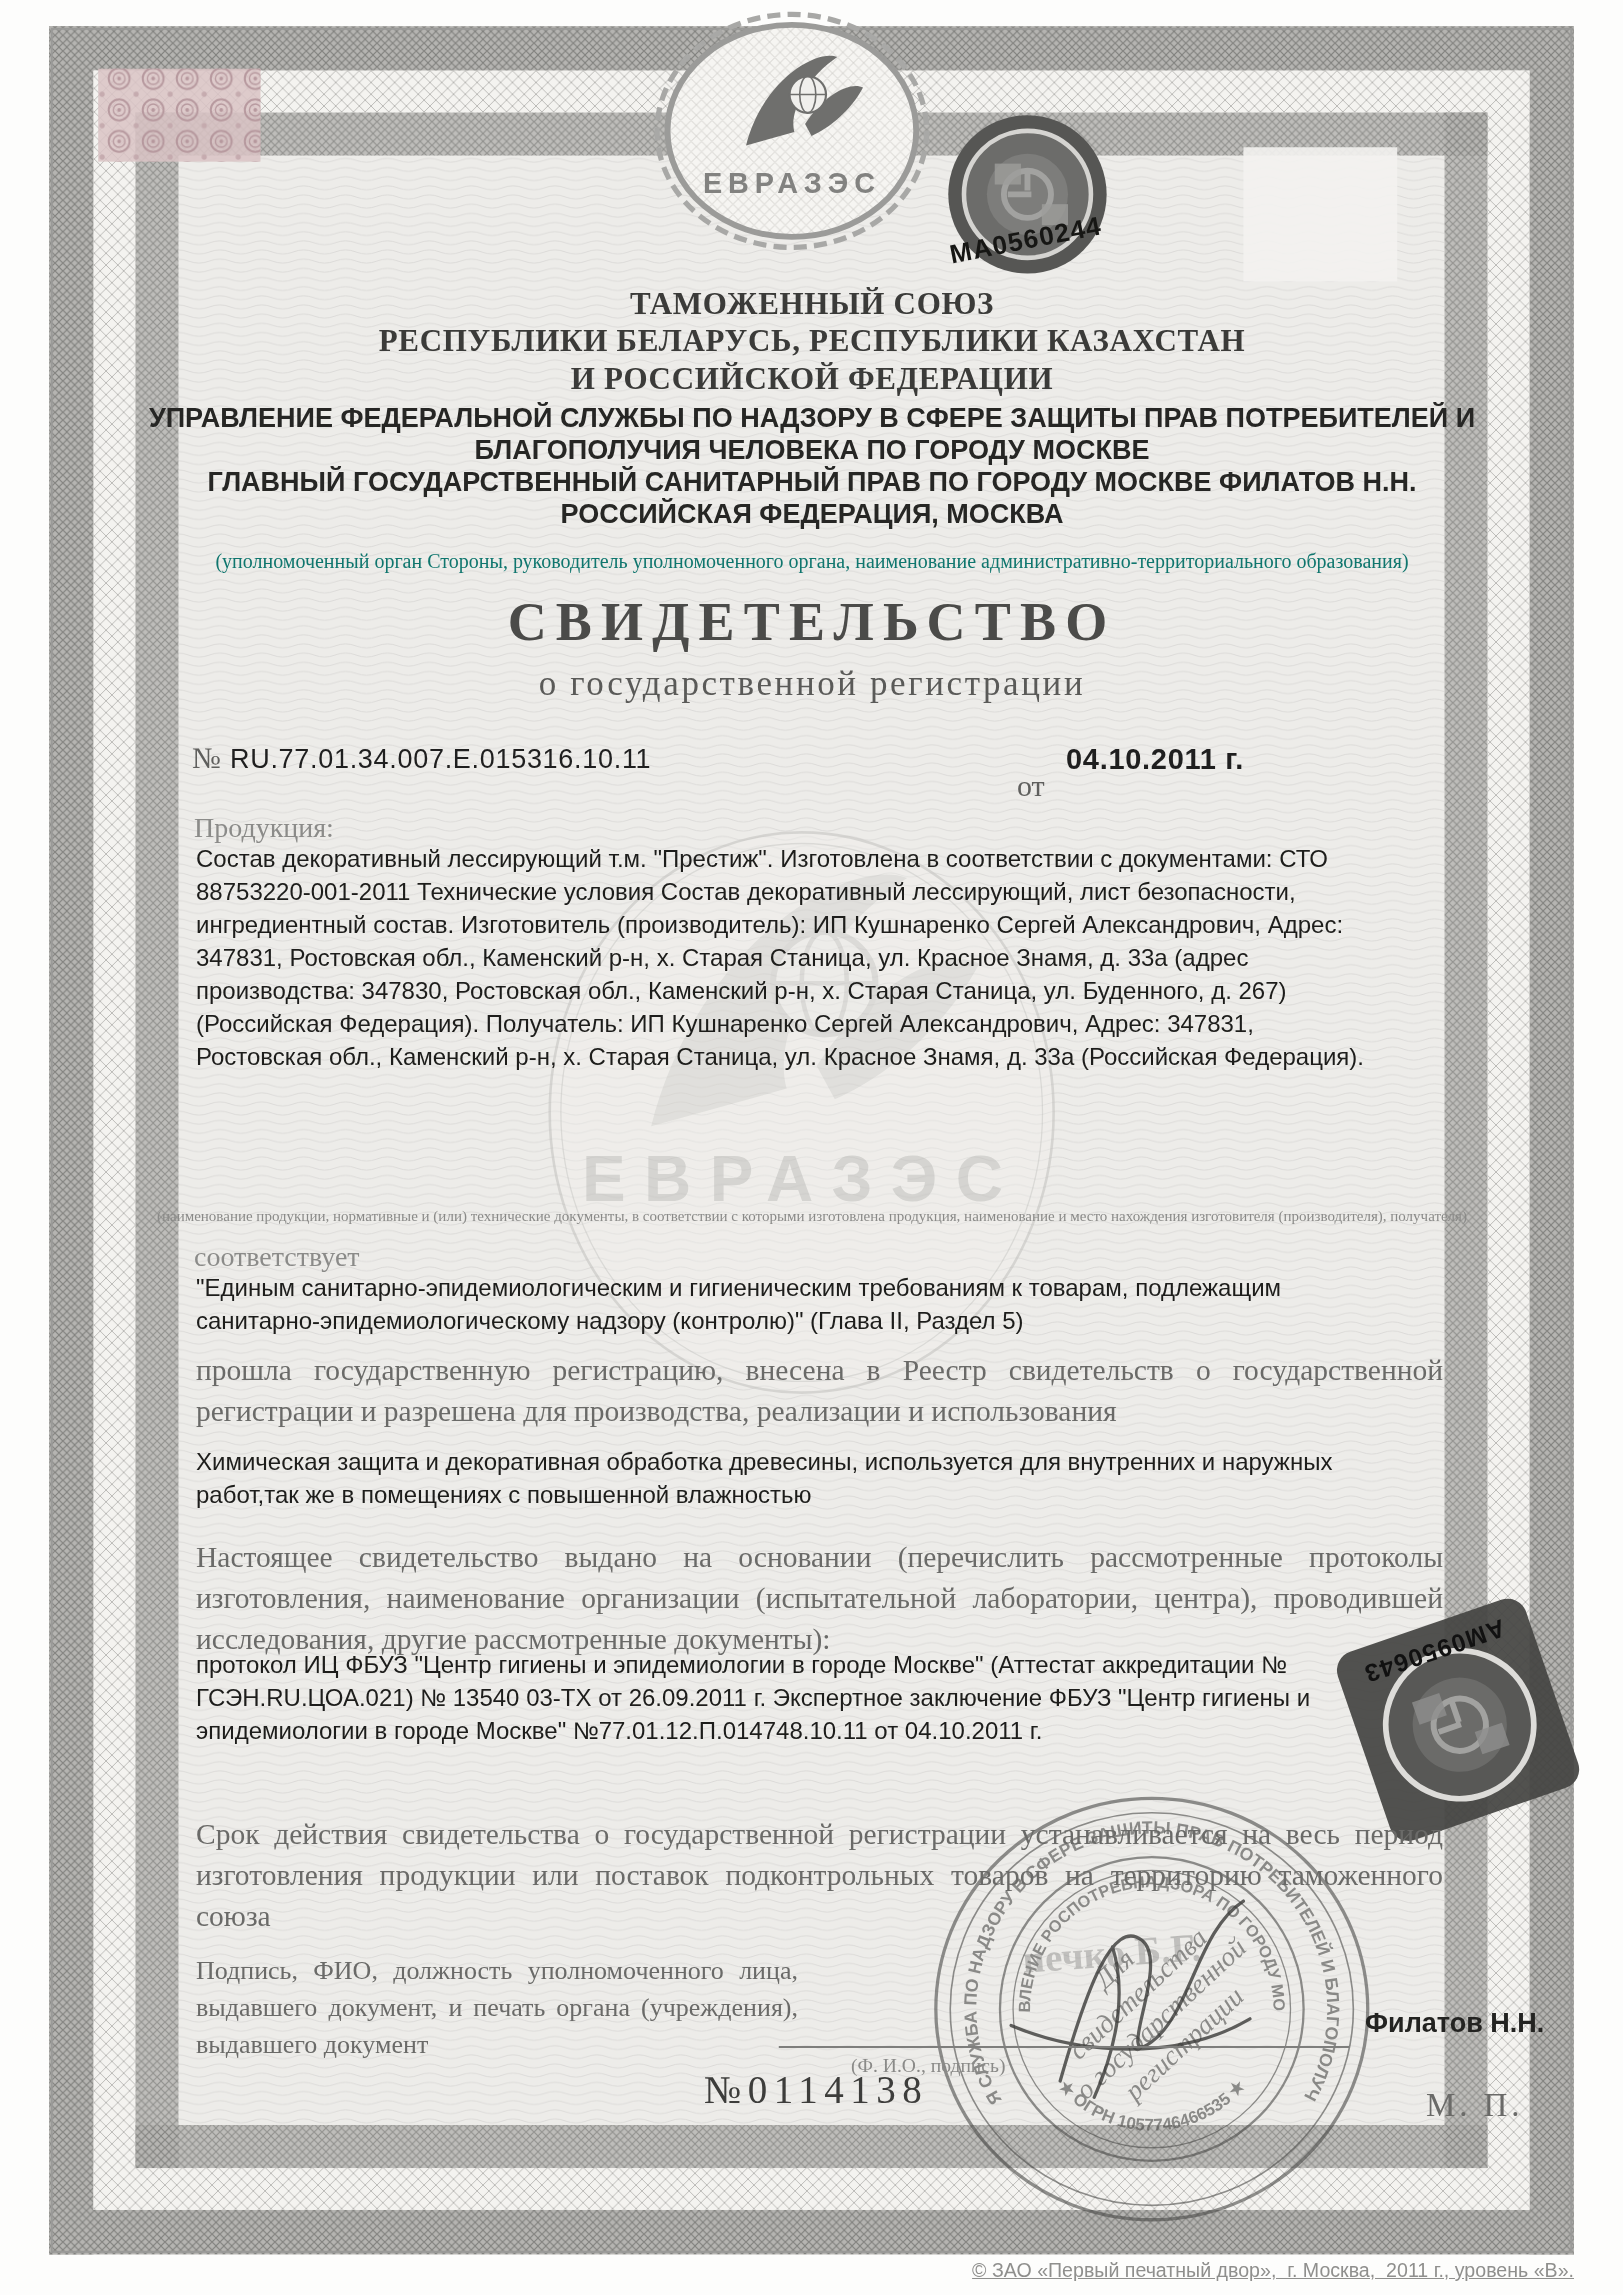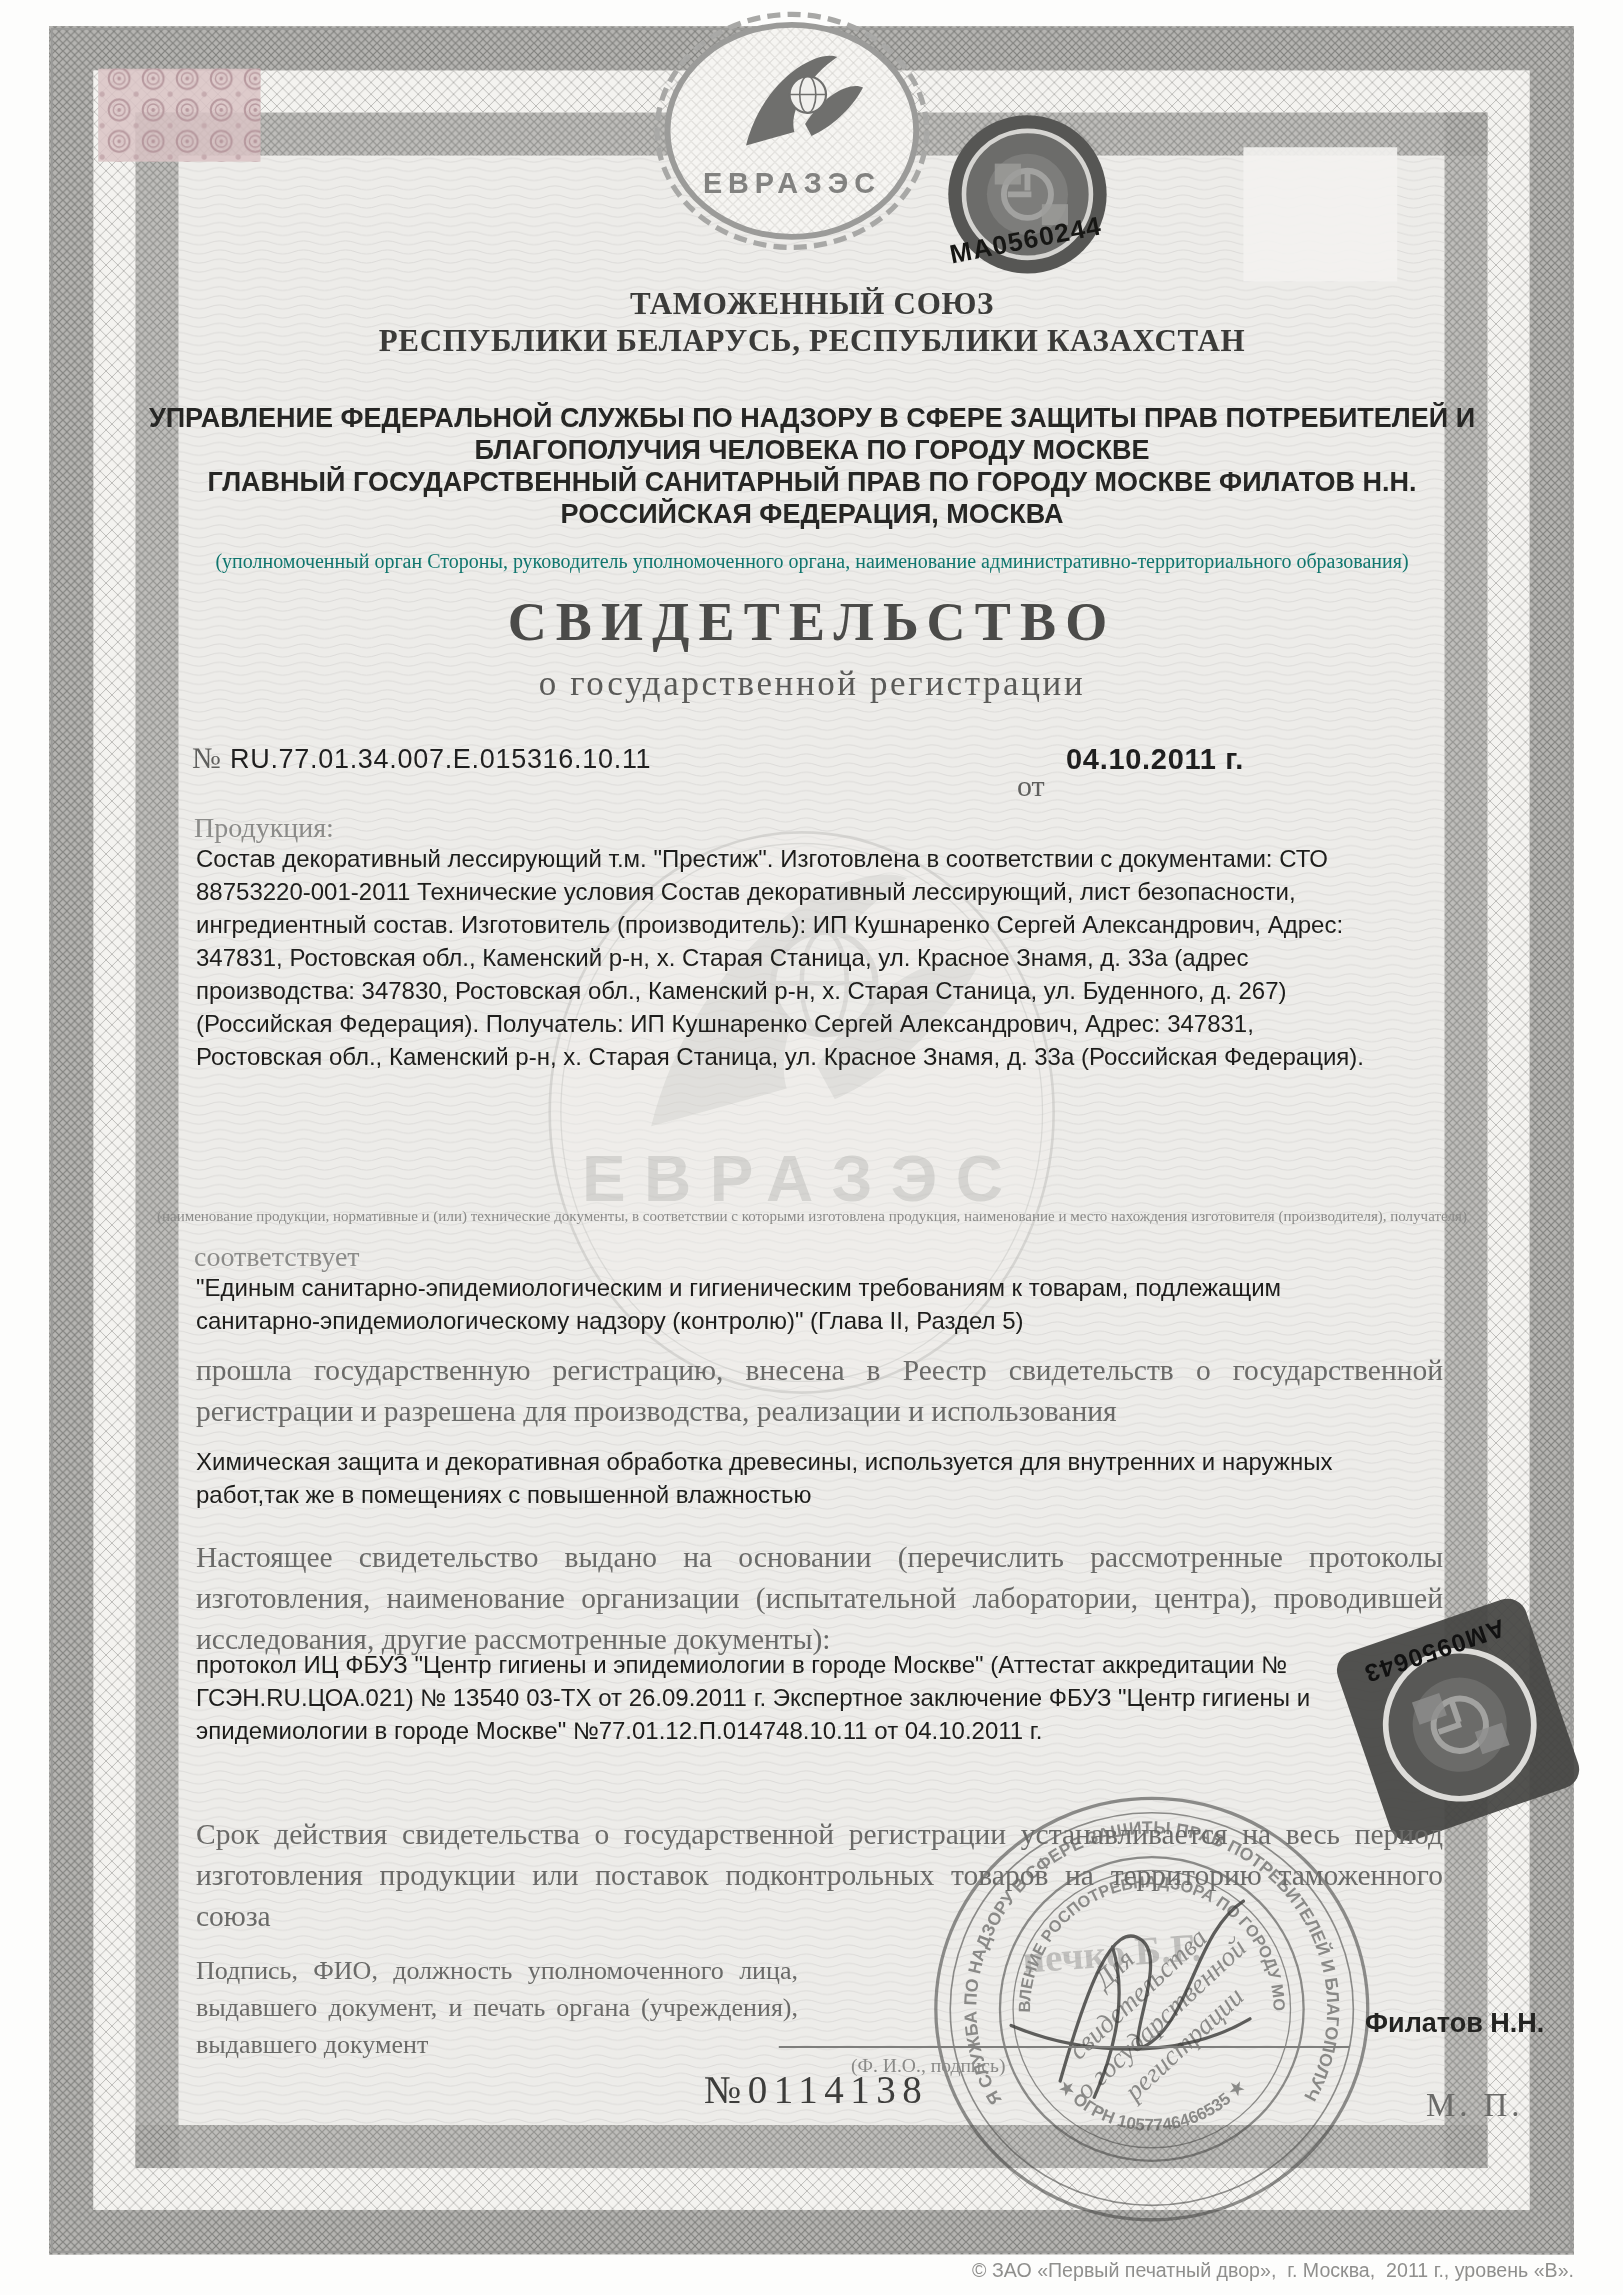--- a/index.html
+++ b/index.html
@@ -16,21 +16,21 @@
   .auth{font-size:27px;color:#262624;font-weight:bold;}
   .cap{font-size:20px;color:#0f766e;}
   .title-main{font-size:54px;letter-spacing:9.2px;color:#4b4b49;font-weight:bold;}
   .title-sub{font-size:35px;letter-spacing:2.6px;color:#5a5a58;}
   .formlabel{font-size:28px;color:#8b8b89;}
   .body-sans{font-size:24px;line-height:33px;color:#1d1d1b;}
   .faintpara{font-size:29.5px;line-height:41px;color:#6a6a68;text-align:justify;}
   .tinycap{font-size:15px;color:#8a8a88;}
   .numline{font-size:27px;color:#1f1f1f;letter-spacing:0.7px;}
   .blanknum{font-size:39px;color:#3d3d3b;letter-spacing:6.5px;}
-  .footer{font-size:19.6px;color:#8f8f8d;text-align:right;}
+  .footer{font-size:19.6px;color:#8f8f8d;text-align:right;text-decoration:underline;}
 </style>
 </head>
 <body>
 
 <div class="page">
 
   <svg class="bg" width="1623" height="2295" viewBox="0 0 2480 3507">
     <defs>
       <pattern id="pat-net-dark" width="12" height="12" patternUnits="userSpaceOnUse">
         <rect width="12" height="12" fill="#b5b4b1"></rect>
@@ -176,20 +176,21 @@
       <path d="M 1620 3180 C 1660 3040 1700 2930 1745 2965 C 1790 3000 1700 3165 1760 3120 C 1820 3075 1830 2950 1900 2905"></path>
       <path d="M 1545 3095 C 1650 3140 1800 3150 1910 3085"></path>
       <path d="M 1700 2975 C 1720 3040 1710 3120 1672 3205"></path>
     </g>
 
     <line x1="1190" y1="3128" x2="2062" y2="3128" stroke="#7e7e7c" stroke-width="3"></line>
   </svg>
 
   <div class="t center union" style="top:286px">ТАМОЖЕННЫЙ СОЮЗ</div>
   <div class="t center union" style="top:323px">РЕСПУБЛИКИ БЕЛАРУСЬ, РЕСПУБЛИКИ КАЗАХСТАН</div>
+  <div class="t center union" style="top:361px">И РОССИЙСКОЙ ФЕДЕРАЦИИ</div>
 
   <div class="t center auth sans" style="top:403px">УПРАВЛЕНИЕ ФЕДЕРАЛЬНОЙ СЛУЖБЫ ПО НАДЗОРУ В СФЕРЕ ЗАЩИТЫ ПРАВ ПОТРЕБИТЕЛЕЙ И</div>
   <div class="t center auth sans" style="top:435px">БЛАГОПОЛУЧИЯ ЧЕЛОВЕКА ПО ГОРОДУ МОСКВЕ</div>
   <div class="t center auth sans" style="top:467px">ГЛАВНЫЙ ГОСУДАРСТВЕННЫЙ САНИТАРНЫЙ ПРАВ ПО ГОРОДУ МОСКВЕ ФИЛАТОВ Н.Н.</div>
   <div class="t center auth sans" style="top:499px">РОССИЙСКАЯ ФЕДЕРАЦИЯ, МОСКВА</div>
 
   <div class="t center cap serif" style="top:550px">(уполномоченный орган Стороны, руководитель уполномоченного органа, наименование административно-территориального образования)</div>
 
   <div class="t center title-main serif" style="top:591px">СВИДЕТЕЛЬСТВО</div>
   <div class="t center title-sub serif" style="top:664px">о государственной регистрации</div>

